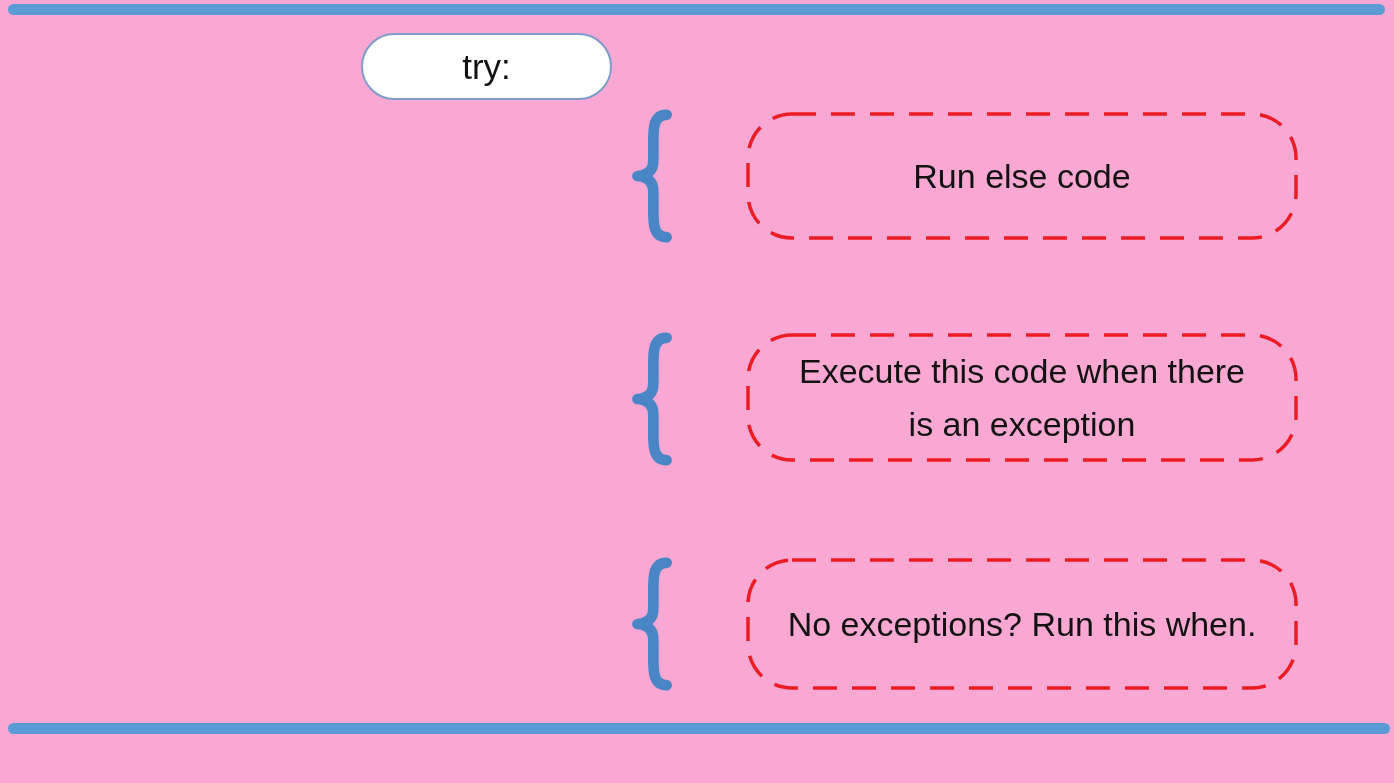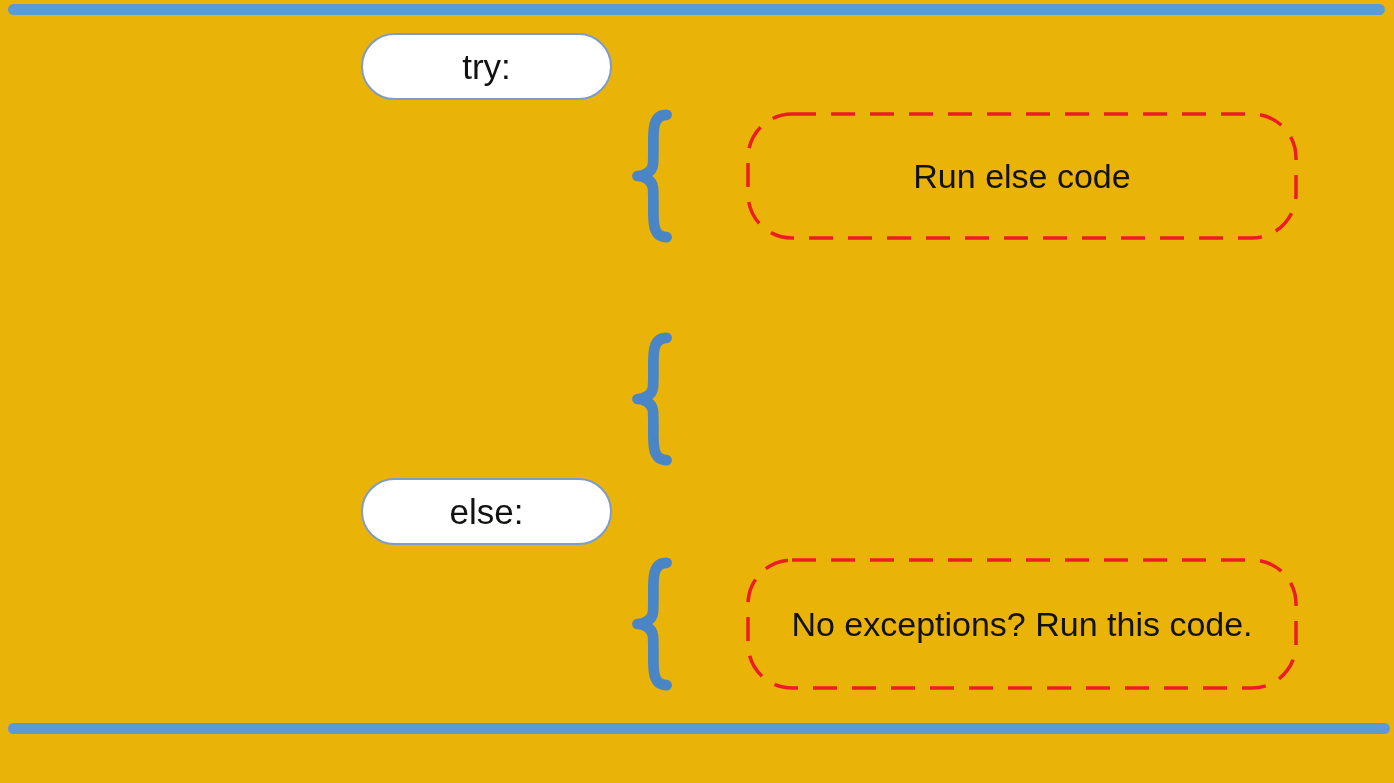--- a/index.html
+++ b/index.html
@@ -5,21 +5,21 @@
   html, body {
     margin: 0;
     padding: 0;
     background: #ffffff;
     font-family: "Liberation Sans", sans-serif;
   }
   #canvas {
     position: relative;
     width: 1394px;
     height: 783px;
-    background: #eab308;
+    background: #f9a8d4;
     overflow: hidden;
   }
   .hrule {
     position: absolute;
     left: 8px;
     width: 1377px;
     height: 11px;
     border-radius: 6px;
     background: var(--bar-blue, #5B9BD5);
   }
@@ -98,23 +98,20 @@
 <body>
 
 <div id="canvas">
 
   <div class="hrule top"></div>
   <div class="hrule bottom"></div>
 
   <div class="pill row0">
     <span>try:</span>
   </div>
-  <div class="pill row2">
-    <span>else:</span>
-  </div>
 
   <div class="brace row0">
     <svg viewBox="0 0 54 140" aria-hidden="true">
       <path d="M 41 7 C 22 7, 29 34, 27 58 C 26 67, 16 70, 11 70 C 16 70, 26 73, 27 82 C 29 106, 22 133, 41 133"></path>
     </svg>
   </div>
   <div class="brace row1">
     <svg viewBox="0 0 54 140" aria-hidden="true">
       <path d="M 41 7 C 22 7, 29 34, 27 58 C 26 67, 16 70, 11 70 C 16 70, 26 73, 27 82 C 29 106, 22 133, 41 133"></path>
     </svg>
@@ -126,22 +123,30 @@
   </div>
 
   <div class="note row0">
     <span class="dashed-frame">
       <svg preserveAspectRatio="none" viewBox="0 0 552 128">
           <rect x="2" y="2" width="548" height="124" rx="44"></rect>
         </svg>
     </span>
     <span class="note-text">Run else code</span>
   </div>
+  <div class="note row1">
+    <span class="dashed-frame">
+      <svg preserveAspectRatio="none" viewBox="0 0 552 129">
+          <rect x="2" y="2" width="548" height="125" rx="44"></rect>
+        </svg>
+    </span>
+    <span class="note-text">Execute this code when there is an exception</span>
+  </div>
   <div class="note row2">
     <span class="dashed-frame">
       <svg preserveAspectRatio="none" viewBox="0 0 552 132">
           <rect x="2" y="2" width="548" height="128" rx="44"></rect>
         </svg>
     </span>
-    <span class="note-text">No exceptions? Run this code.</span>
+    <span class="note-text">No exceptions? Run this when.</span>
   </div>
 
 </div>
 
 </body></html>

